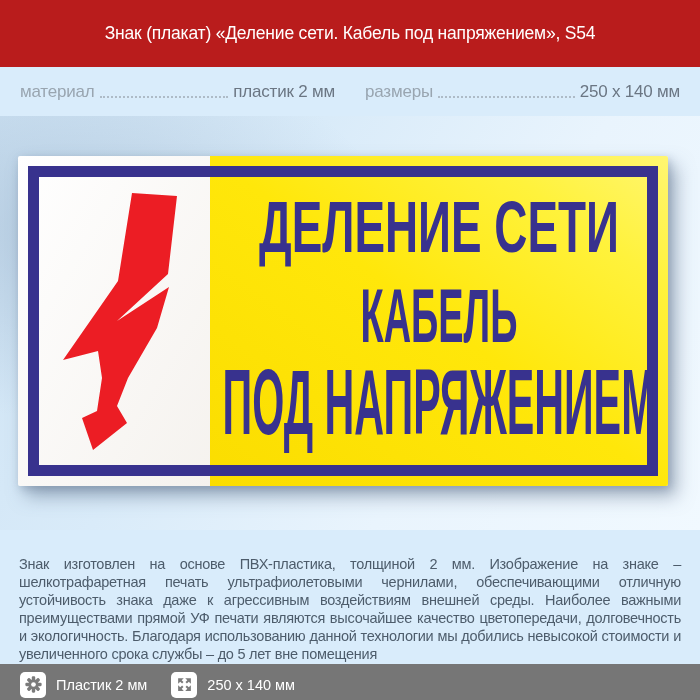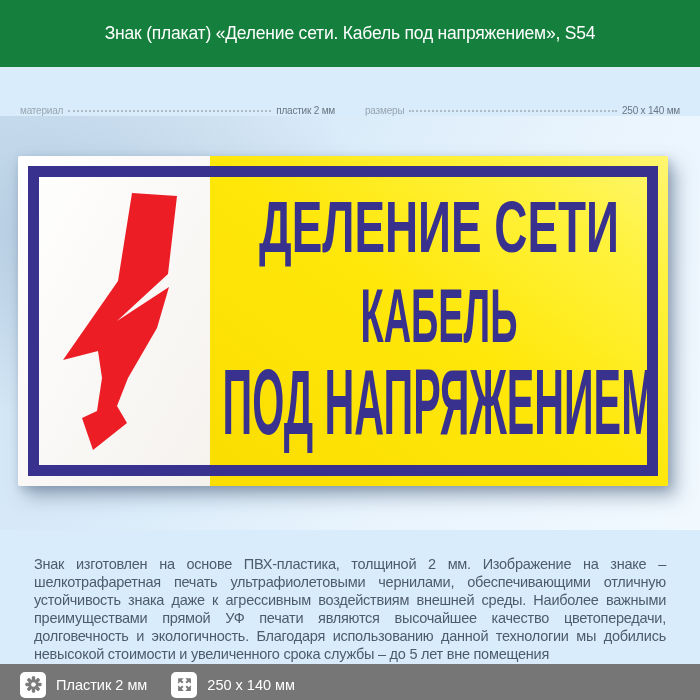--- a/index.html
+++ b/index.html
@@ -4,28 +4,28 @@
 <style>
   html,body{margin:0;padding:0;background:#eef2f6;}
   .page{
     width:700px;height:700px;overflow:hidden;position:relative;
     display:flex;flex-direction:column;
     background:#d9ecfb;
     font-family:"Liberation Sans",sans-serif;
   }
   
   .header-bar{
-    height:67px;flex:0 0 auto;background:#15803d;color:#ffffff;
+    height:67px;flex:0 0 auto;background:#b91c1c;color:#ffffff;
     display:flex;align-items:center;justify-content:center;
     font-size:17.5px;letter-spacing:-0.2px;
   }
   
   .specs-row{
-    height:49px;flex:0 0 auto;display:flex;align-items:flex-end;
-    padding:0 20px;gap:30px;font-size:10px;letter-spacing:-0.2px;
+    height:49px;flex:0 0 auto;display:flex;align-items:center;
+    padding:0 20px;gap:30px;font-size:17px;letter-spacing:-0.2px;
   }
   .spec-item{flex:1;display:flex;align-items:flex-end;min-width:0;}
   .spec-label{color:#99a5b0;white-space:nowrap;}
   .spec-dots{flex:1;border-bottom:2px dotted #aeBBc7;border-bottom-color:#aebbc7;margin:0 5px 4px;}
   .spec-value{color:#6b7683;white-space:nowrap;}
   
   .photo-area{
     height:414px;flex:0 0 auto;position:relative;
     background:
       radial-gradient(520px 300px at 10% 28%, rgba(160,184,208,.55) 0%, rgba(160,184,208,0) 62%),
@@ -33,21 +33,21 @@
     padding-left: 48px;
   }
   .sign-plate{
     position:absolute;left:18px;top:40px;width:650px;height:330px;
     border-radius:2px;
     box-shadow:8px 10px 18px rgba(86,106,134,.5), 2px 3px 8px rgba(86,106,134,.3);
   }
   .sign-plate svg{display:block;width:100%;height:100%;border-radius:2px;}
   
   .description{
-    padding:26px 34px 0;color:#4d5c6b;font-size:14.5px;line-height:1.24;
+    padding:26px 19px 0;color:#4d5c6b;font-size:14.5px;line-height:1.24;
     text-align:justify;letter-spacing:-0.25px;
   }
   
   .footer-bar{
     margin-top:auto;height:42px;flex:0 0 auto;background:#767676;color:#ffffff;
     display:flex;align-items:center;gap:24px;padding:0 20px;font-size:14.5px;
   }
   .footer-chip{display:flex;align-items:center;gap:10px;}
   .icon-tile{
     width:26px;height:26px;background:#ffffff;border-radius:5px;

